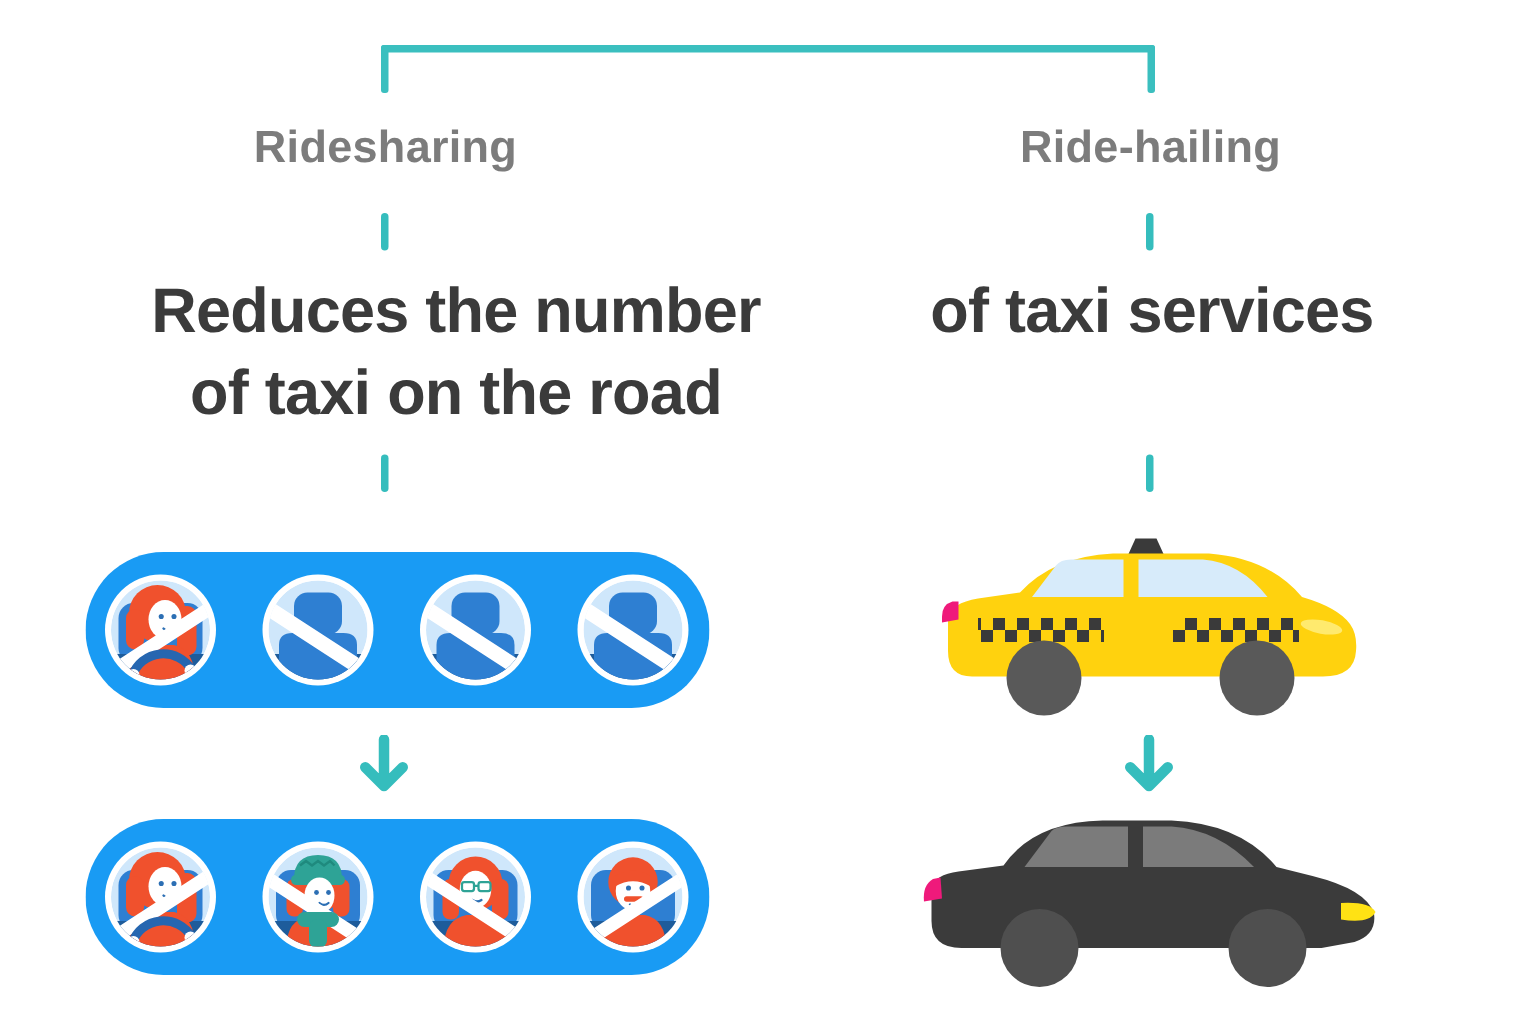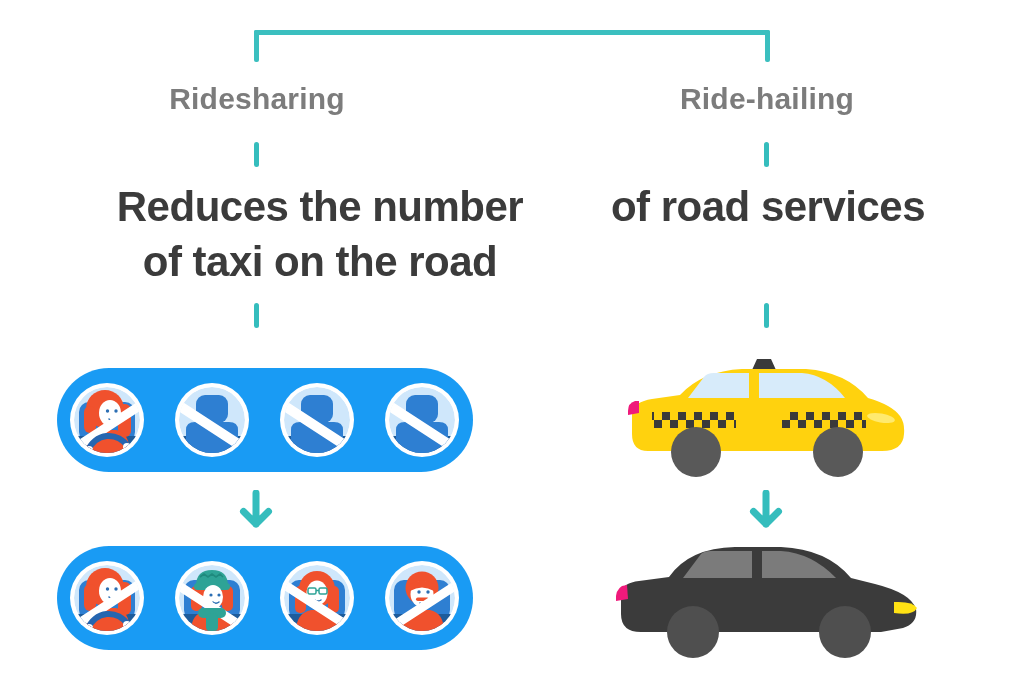--- a/index.html
+++ b/index.html
@@ -23,21 +23,21 @@
   .dash{position:absolute;width:5px;height:25px;background:#35bdbd;border-radius:2.5px;}
   .dash.l1{left:254px;top:142px;}
   .dash.r1{left:764px;top:142px;}
   .dash.l2{left:254px;top:303px;}
   .dash.r2{left:764px;top:303px;}
   
   .headline{
     position:absolute;top:179px;text-align:center;color:#3b3b3b;
     font-size:42px;font-weight:700;line-height:55px;letter-spacing:-0.5px;
   }
-  .headline.left{left:16px;width:512px;padding-left:48px;}
+  .headline.left{left:0px;width:512px;padding-left:48px;}
   .headline.right{left:520px;width:496px;}
   
   .capsule-svg{position:absolute;left:57px;width:416px;height:104px;}
   .capsule-svg.top{top:368px;}
   .capsule-svg.bottom{top:546px;}
   .taxi-svg{position:absolute;left:622px;top:356px;width:286px;height:122px;}
   .blackcar-svg{position:absolute;left:612px;top:540px;width:312px;height:118px;}
   .arrow-svg{position:absolute;top:490px;width:36px;height:42px;}
   .arrow-svg.left{left:238px;}
   .arrow-svg.right{left:748px;}
@@ -160,21 +160,21 @@
   <div class="cat-label right">Ride-hailing</div>
 
   <div class="dash l1"></div>
   <div class="dash r1"></div>
 
   <div class="headline left">
     <div>Reduces the number</div>
     <div>of taxi on the road</div>
   </div>
   <div class="headline right">
-    <div>of road services</div>
+    <div>of taxi services</div>
   </div>
 
   <div class="dash l2"></div>
   <div class="dash r2"></div>
 
   <svg class="capsule-svg top" viewBox="0 0 416 104">
     <rect x="0" y="0" width="416" height="104" rx="52" fill="#199bf4"></rect>
     <g transform="translate(50,52)">
         <circle r="37" fill="#ffffff"></circle>
         <g clip-path="url(#wc)">

